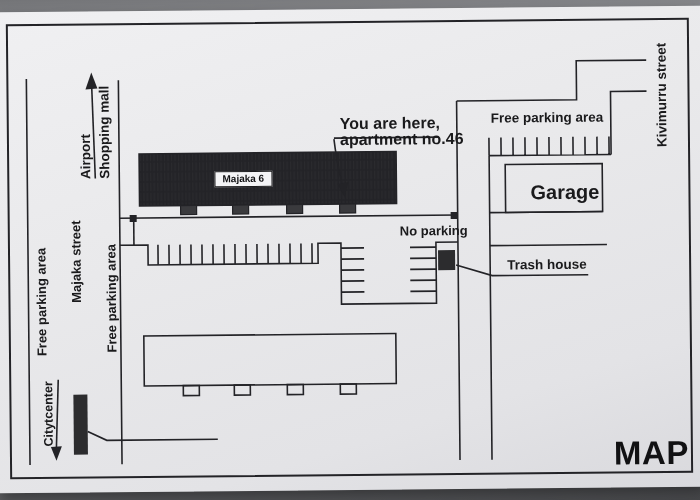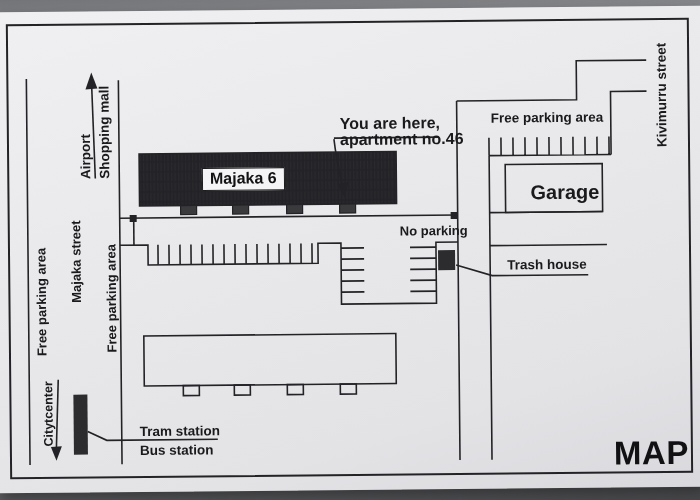--- a/index.html
+++ b/index.html
@@ -20,21 +20,21 @@
   #l-fpc{left:111px;top:296px;font-size:13px;}
   #l-kivi{left:663px;top:98px;font-size:13.5px;}
   #l-city{left:47px;top:411px;font-size:12.5px;}
   #l-yah{left:341px;top:116px;font-size:16px;line-height:16px;}
   #l-np{left:356px;top:224px;font-size:13px;margin-left:44px;}
   #l-fpr{left:492px;top:112px;font-size:13.5px;}
   #l-garage{left:531px;top:183px;font-size:20px;}
   #l-trash{left:507px;top:258px;font-size:13.5px;line-height:18px;}
   #l-tram{left:138px;top:420px;font-size:13.5px;line-height:19px;}
   #l-map{left:612px;top:437px;font-size:33px;letter-spacing:0.5px;color:#111113;}
-  #l-m6{left:244px;top:178px;font-size:16px;background:#f4f4f6;border:1.5px solid #1c1c1e;
+  #l-m6{left:244px;top:178px;font-size:10px;background:#f4f4f6;border:1.5px solid #1c1c1e;
         padding:1px 7px 2px;color:#121214;}
 </style>
 </head>
 <body>
 
 <div class="photo">
   <div class="scene">
     <div class="paper"></div>
 
     <svg class="draw" width="700" height="500" viewBox="0 0 700 500" fill="none" stroke="#232327" stroke-width="1.6">
@@ -118,19 +118,15 @@
       <div>You are here,</div>
       <div>apartment no.46</div>
     </div>
     <div class="lbl ctr" id="l-m6">Majaka 6</div>
     <div class="lbl" id="l-np">No parking</div>
     <div class="lbl" id="l-fpr">Free parking area</div>
     <div class="lbl" id="l-garage">Garage</div>
     <div class="lbl" id="l-trash">
       <div>Trash house</div>
     </div>
-    <div class="lbl" id="l-tram">
-      <div>Tram station</div>
-      <div>Bus station</div>
-    </div>
     <div class="lbl" id="l-map">MAP</div>
   </div>
 </div>
 
 </body></html>

